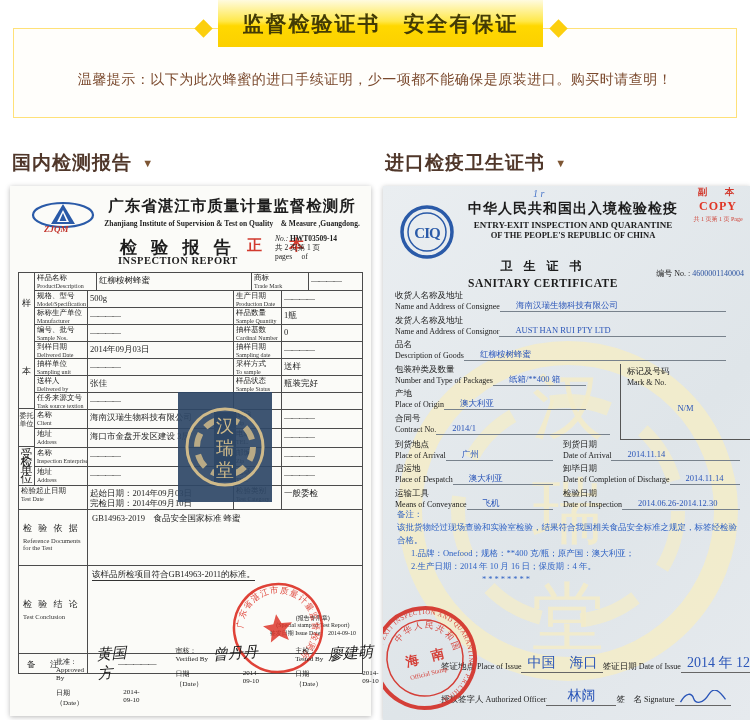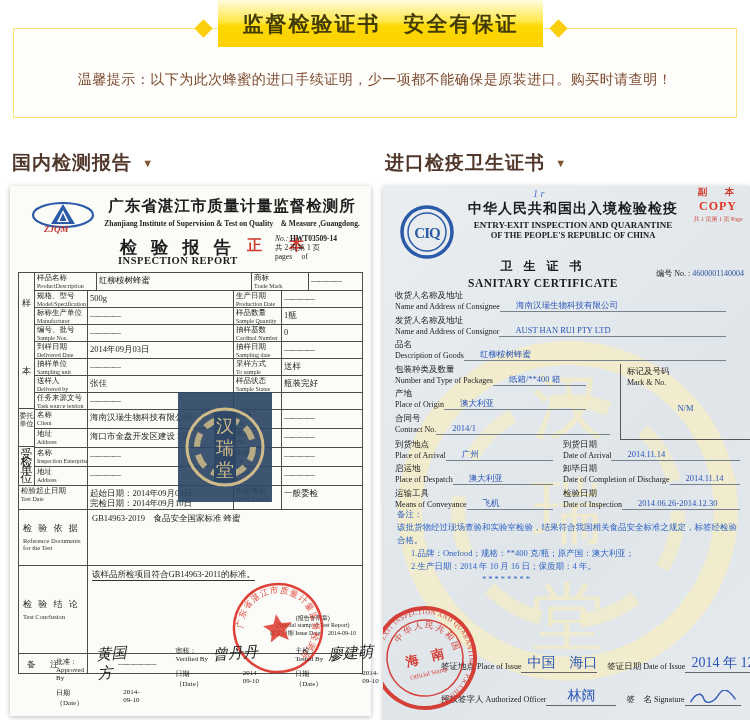--- a/index.html
+++ b/index.html
@@ -110,21 +110,21 @@
   .pair .pr { flex:1; }
   .stmt { position:absolute; left:14px; top:322px; width:340px; color:#2f62c4; font-size:8.5px; line-height:13px; z-index:1; }
   .stmt .ind { padding-left:14px; }
   .stmt .stars { text-align:center; letter-spacing:2px; width:220px; }
   .rfooter { position:absolute; left:58px; right:0; bottom:14px; z-index:2; }
   .rfr { display:flex; align-items:flex-end; margin-top:14px; }
   .rfr .lab { font-size:8px; white-space:nowrap; }
   .rfr .lab .cn { font-size:8.5px; }
   .rfr .uval { border-bottom:1px solid #666; color:#2a55b8; font-size:14px; text-align:center; padding:0 6px; white-space:nowrap; overflow:hidden; }
   .w1 { width:92px; } .w2 { width:78px; } .w3 { width:70px; margin-right:0; }
-  .gap { margin-left:10px; }
+  .gap { }
   .stamp-right { position:absolute; left:-14px; bottom:6px; z-index:3; opacity:.93; transform:rotate(-14deg); }
   .sig-svg { border-bottom:1px solid #666; width:56px; }
 </style>
 </head>
 <body>
 
 <div class="page">
 
   <div class="notice-box">
     <div class="notice-text">温馨提示：以下为此次蜂蜜的进口手续证明，少一项都不能确保是原装进口。购买时请查明！</div>

